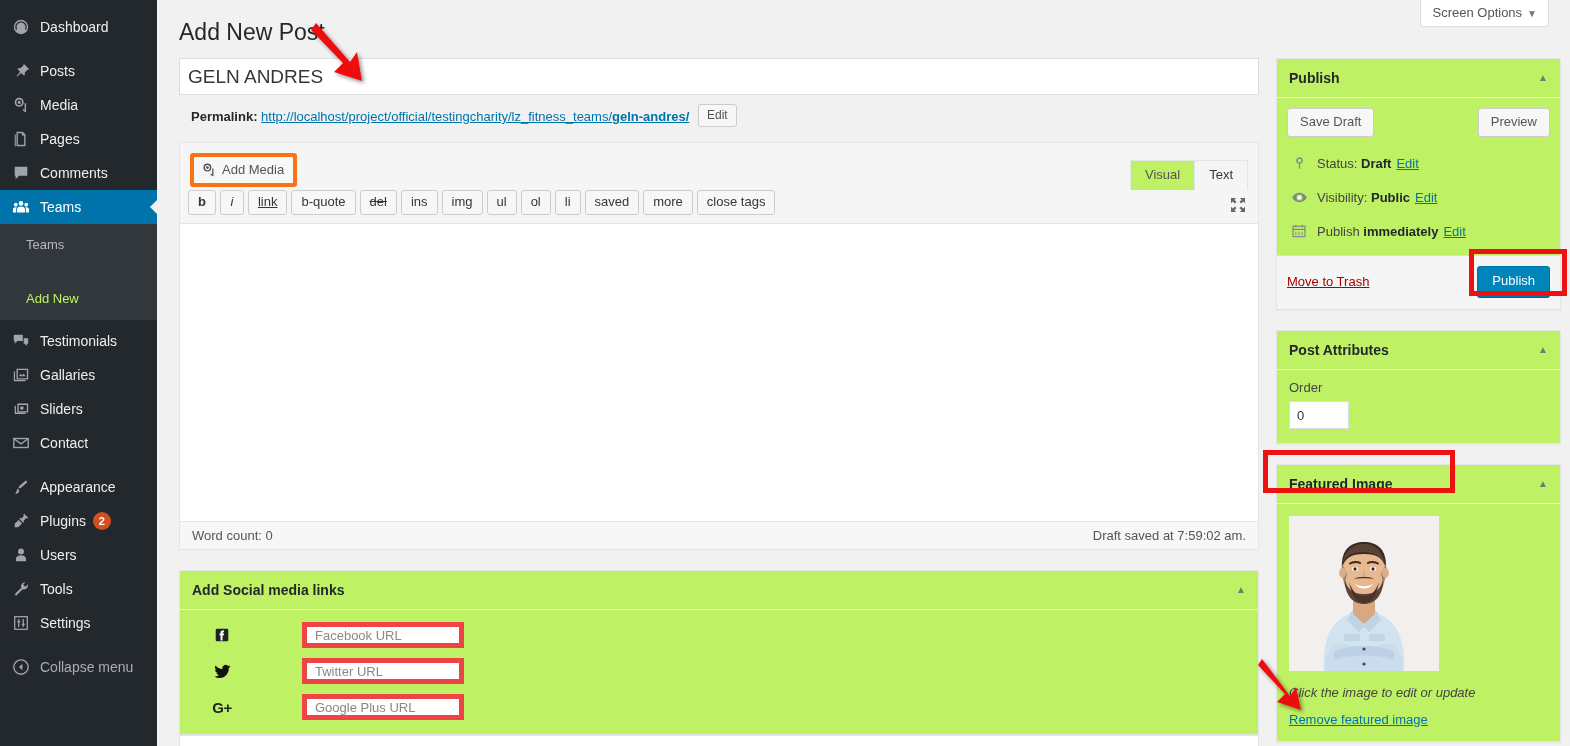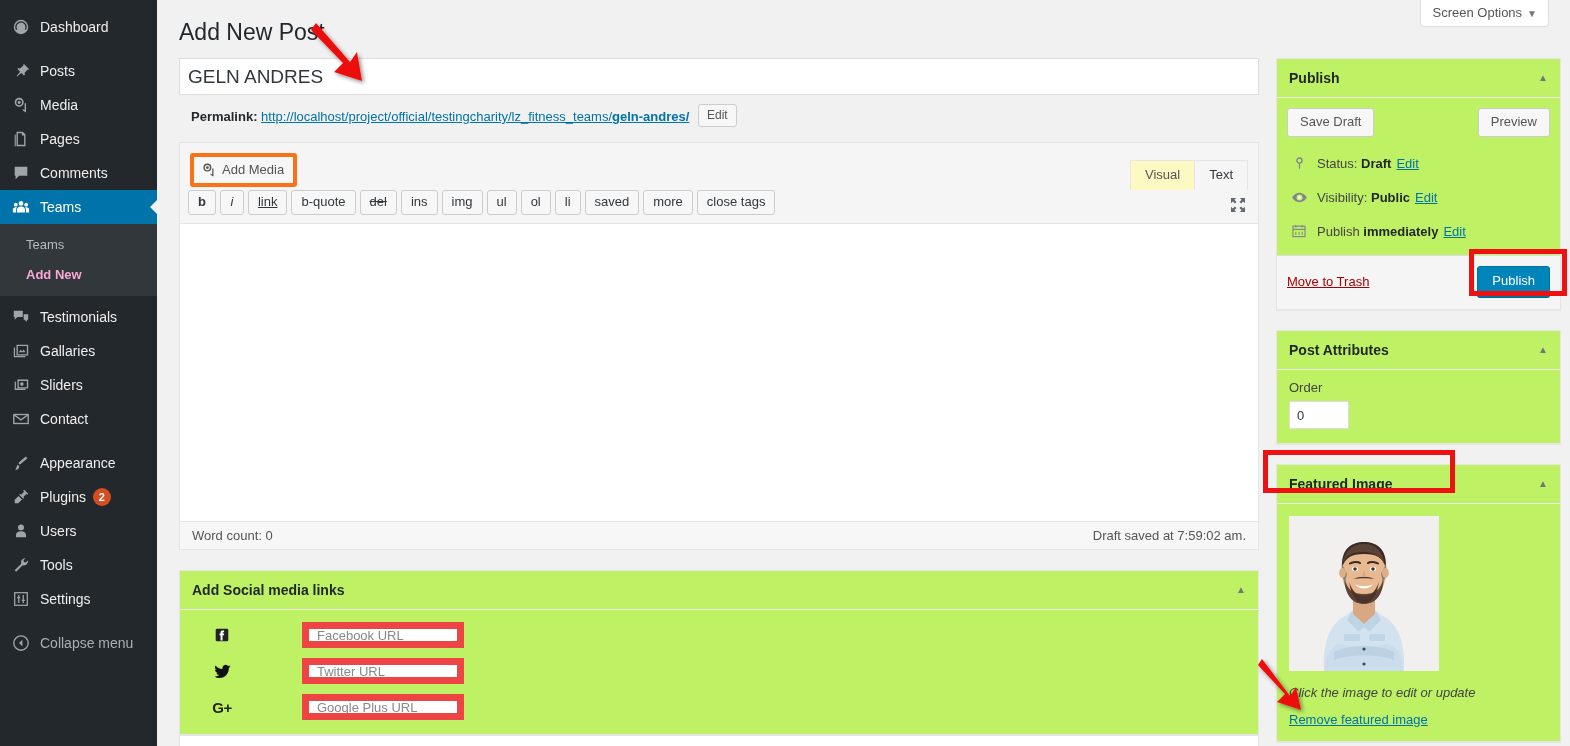--- a/index.html
+++ b/index.html
@@ -56,21 +56,21 @@
   .menu-item.collapse-item { color: #a9aeb3; }
   .menu-sep { height: 10px; }
   .submenu { background: #32373c; padding: 6px 0 7px 0; }
   .submenu-item {
     padding: 5px 0 5px 26px;
     font-size: 13px;
     color: #b4b9be;
     cursor: pointer;
     line-height: 1.5;
   }
-  .submenu-item.current { color: #f9a8d4; font-weight: bold; }
+  .submenu-item.current { color: #bef264; font-weight: normal; margin-top: 24px; }
   .awaiting-mod {
     display: inline-flex; align-items: center; justify-content: center;
     min-width: 18px; height: 18px;
     margin-left: 7px;
     padding: 0 5px;
     border-radius: 10px;
     background: #d54e21;
     color: #fff;
     font-size: 11px;
     font-weight: bold;
@@ -171,21 +171,21 @@
   }
   #insert-media-button .mi-icon { margin-right: 5px; display: flex; color: #555; }
   .editor-tabs {
     position: absolute; right: 10px; bottom: 0;
     display: flex;
   }
   .editor-tab {
     padding: 5px 14px 6px 14px;
     border: 1px solid #e5e5e5;
     border-bottom: none;
-    background: #fef9c3;
+    background: #bef264;
     color: #555;
     font-size: 13px;
     cursor: pointer;
     margin-left: -1px;
     line-height: 18px;
   }
   .editor-tab.active { background: #f5f5f5; color: #32373c; }
   #ed_toolbar {
     background: #f5f5f5;
     border-bottom: 1px solid #e5e5e5;
@@ -271,21 +271,21 @@
     text-align: center;
     color: #222;
     font-size: 18px;
     display: flex; align-items: center; justify-content: center;
   }
   .social-row input {
     margin-left: 50px;
     width: 162px;
     height: 26px;
     padding: 3px 8px;
-    border: 7px solid #ef4444;
+    border: 5px solid #ef4444;
     background: #fff;
     font-family: "Liberation Sans", sans-serif;
     font-size: 13px;
     color: #32373c;
     outline: none;
   }
   .social-row input::placeholder { color: #888; }
 
   #bottom-box {
     position: absolute;

